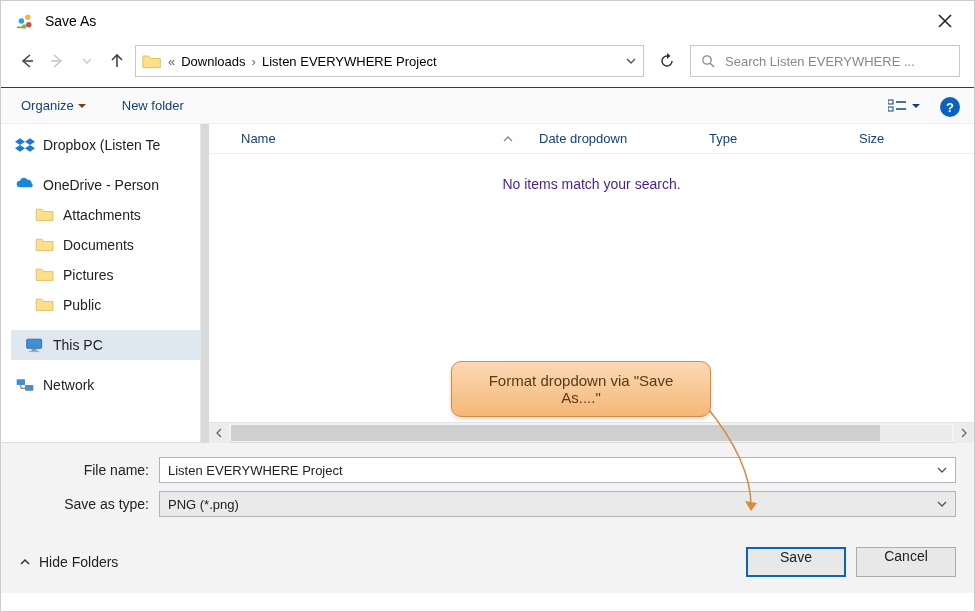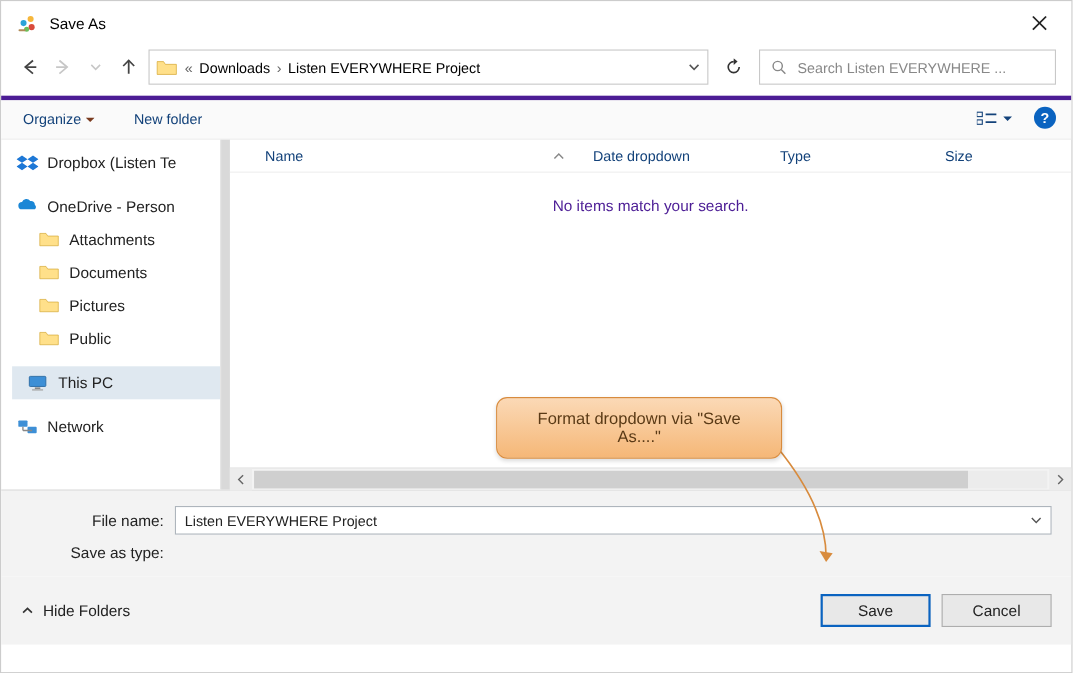--- a/index.html
+++ b/index.html
@@ -21,21 +21,21 @@
   .addr .folder-icon { width: 20px; height: 18px; }
   .addr .crumbs { display: flex; align-items: center; gap: 6px; flex: 1; min-width: 0; overflow: hidden; white-space: nowrap; }
   .addr .crumbs span.seg { color: #000; }
   .addr .crumbs span.sep { color: #666; }
   .refresh { width: 34px; height: 32px; display: inline-flex; align-items: center; justify-content: center; color: #333; }
   .searchbox { width: 270px; height: 32px; border: 1px solid #c8c8c8; display: flex; align-items: center; gap: 8px; padding: 0 10px; color: #777; background: #fff; }
   .searchbox input { border: none; outline: none; width: 100%; font-size: 13px; color: #0c4a6e; }
   .searchbox input::placeholder { color: #888; }
 
   
-  .toolbar { display: flex; align-items: flex-start; padding: 6px 14px; border-top: 4px solid #4c1d95; border-bottom: 1px solid #eee; background: #fafafa; }
+  .toolbar { display: flex; align-items: flex-end; padding: 6px 14px; border-top: 1px solid #4c1d95; border-bottom: 1px solid #eee; background: #fafafa; }
   .toolbar .tbtn { color: #13427a; display: inline-flex; align-items: center; gap: 4px; padding: 4px 6px; }
   .toolbar .sep { width: 24px; }
   .toolbar .spacer { flex: 1; }
   .view-switch { display: inline-flex; align-items: center; gap: 6px; color: #13427a; padding: 4px 6px; }
   .help-badge { width: 20px; height: 20px; border-radius: 50%; background: #0a63c0; color: #fff; font-weight: bold; font-size: 13px; display: inline-flex; align-items: center; justify-content: center; margin-left: 14px; }
 
   
   .main { display: flex; height: 318px; }
 
   .tree { width: 200px; border-right: 1px solid #e5e5e5; padding-top: 6px; overflow: hidden; }
@@ -68,21 +68,21 @@
   .fieldrow label { width: 140px; text-align: right; padding-right: 10px; font-size: 14px; color: #222; }
   .fieldrow .combo { flex: 1; height: 26px; border: 1px solid #aeb5bc; background: #fff; display: flex; align-items: center; padding: 0 8px; position: relative; }
   .fieldrow .combo.type { background: #eaeaea; }
   .fieldrow .combo .val { flex: 1; font-size: 13px; }
   .fieldrow .combo .chev { color: #555; font-size: 10px; }
 
   
   .bottombar { display: flex; align-items: center; padding: 16px 18px; background: #f3f3f3; }
   .hidefolders { display: inline-flex; align-items: center; gap: 8px; font-size: 14px; }
   .bottombar .spacer { flex: 1; }
-  .wbtn { width: 100px; height: 30px; border: 1px solid #adadad; background: #e8e8e8; font-size: 14px; display: inline-flex; align-items: center; justify-content: center; margin-left: 10px; }
+  .wbtn { width: 100px; height: 30px; border: 1px solid #adadad; background: #e8e8e8; font-size: 14px; display: inline-flex; align-items: flex-start; justify-content: center; margin-left: 10px; }
   .wbtn.primary { border: 2px solid #0a63c0; background: #e8e8e8; }
 
   
   .callout { position: absolute; left: 450px; top: 360px; width: 260px; background: linear-gradient(#fbd9b6, #f5b777); border: 1px solid #d88b3d; border-radius: 10px; padding: 10px 16px; text-align: center; color: #5a3a16; font-size: 15px; box-shadow: 0 2px 4px rgba(0,0,0,0.15); z-index: 10; }
   .callout-arrow { position: absolute; left: 700px; top: 400px; pointer-events: none; z-index: 9; }
 
   svg { display: block; }
 </style>
 </head>
 <body>
@@ -312,20 +312,28 @@
       <span class="val">Listen EVERYWHERE Project</span>
       <span class="chev">
           <svg width="10" height="10" viewBox="0 0 10 10">
             <path d="M1 3 L5 7 L9 3" fill="none" stroke="#555" stroke-width="1.3"></path>
           </svg>
         </span>
     </div>
   </div>
   <div class="fieldrow">
     <label>Save as type:</label>
+    <div class="combo type">
+      <span class="val">PNG (*.png)</span>
+      <span class="chev">
+          <svg width="10" height="10" viewBox="0 0 10 10">
+            <path d="M1 3 L5 7 L9 3" fill="none" stroke="#555" stroke-width="1.3"></path>
+          </svg>
+        </span>
+    </div>
   </div>
 </div>
 
 <div class="bottombar">
   <span class="hidefolders">
     <svg width="12" height="12" viewBox="0 0 12 12">
         <path d="M2 8 L6 4 L10 8" fill="none" stroke="#333" stroke-width="1.5"></path>
       </svg>
     <span>Hide Folders</span>
   </span>

